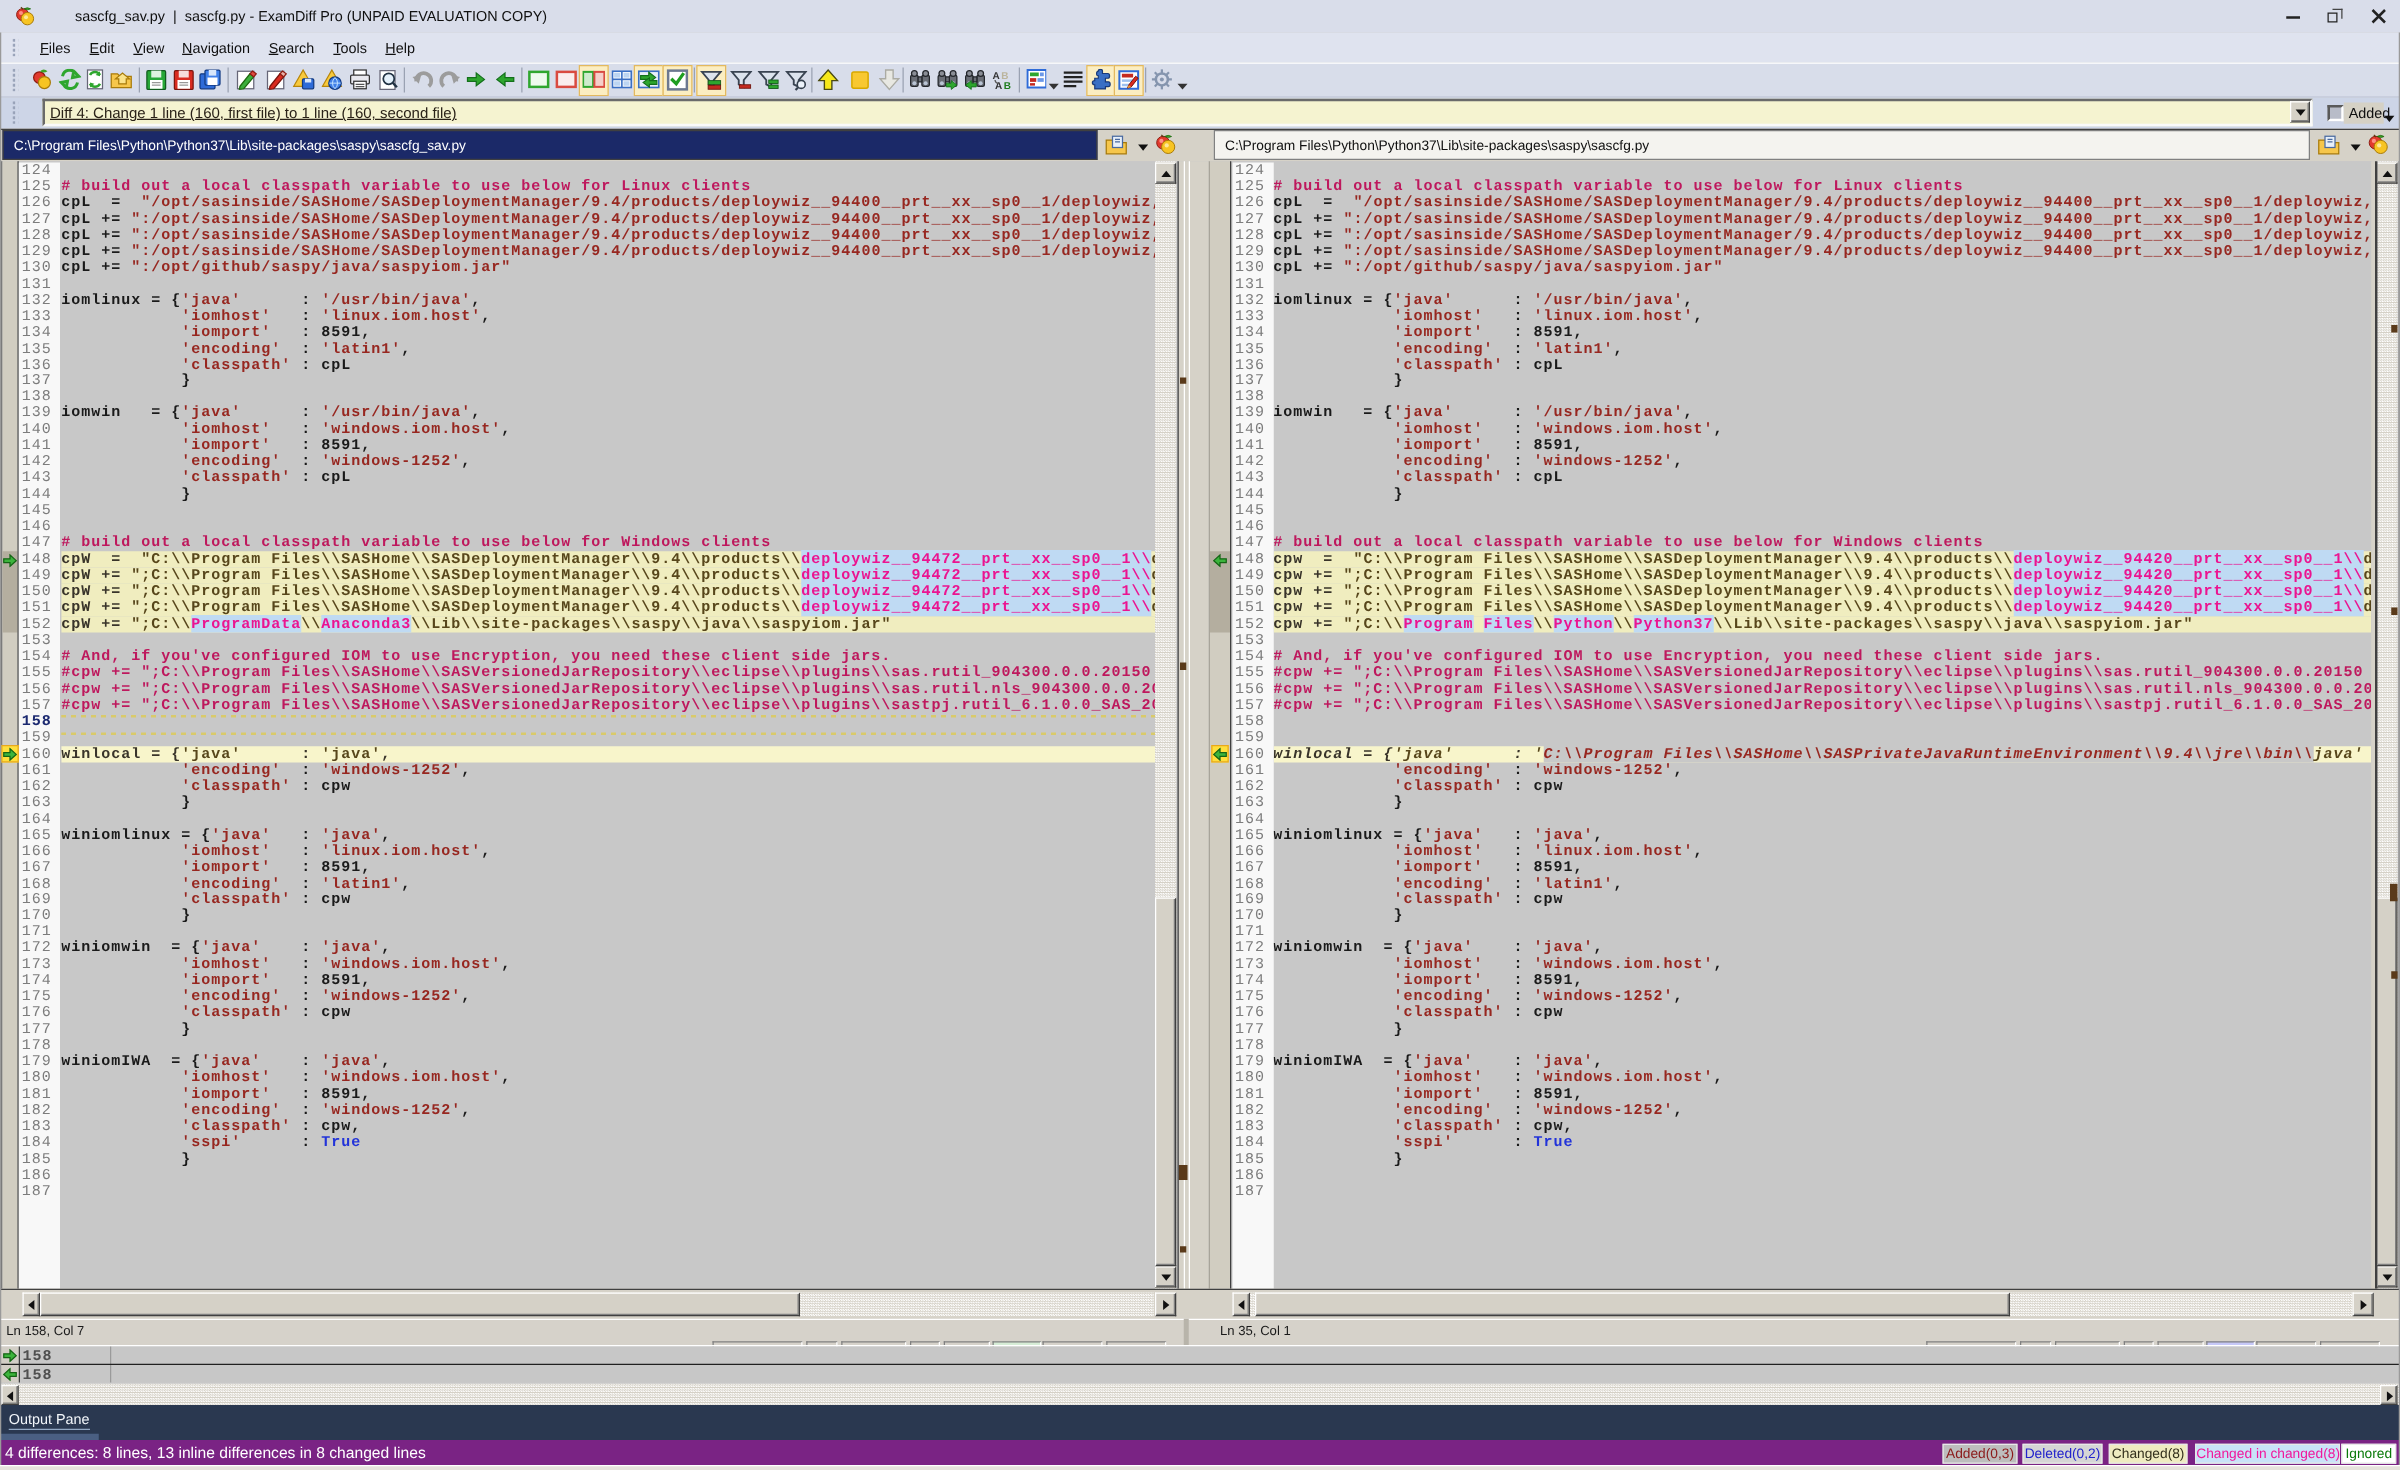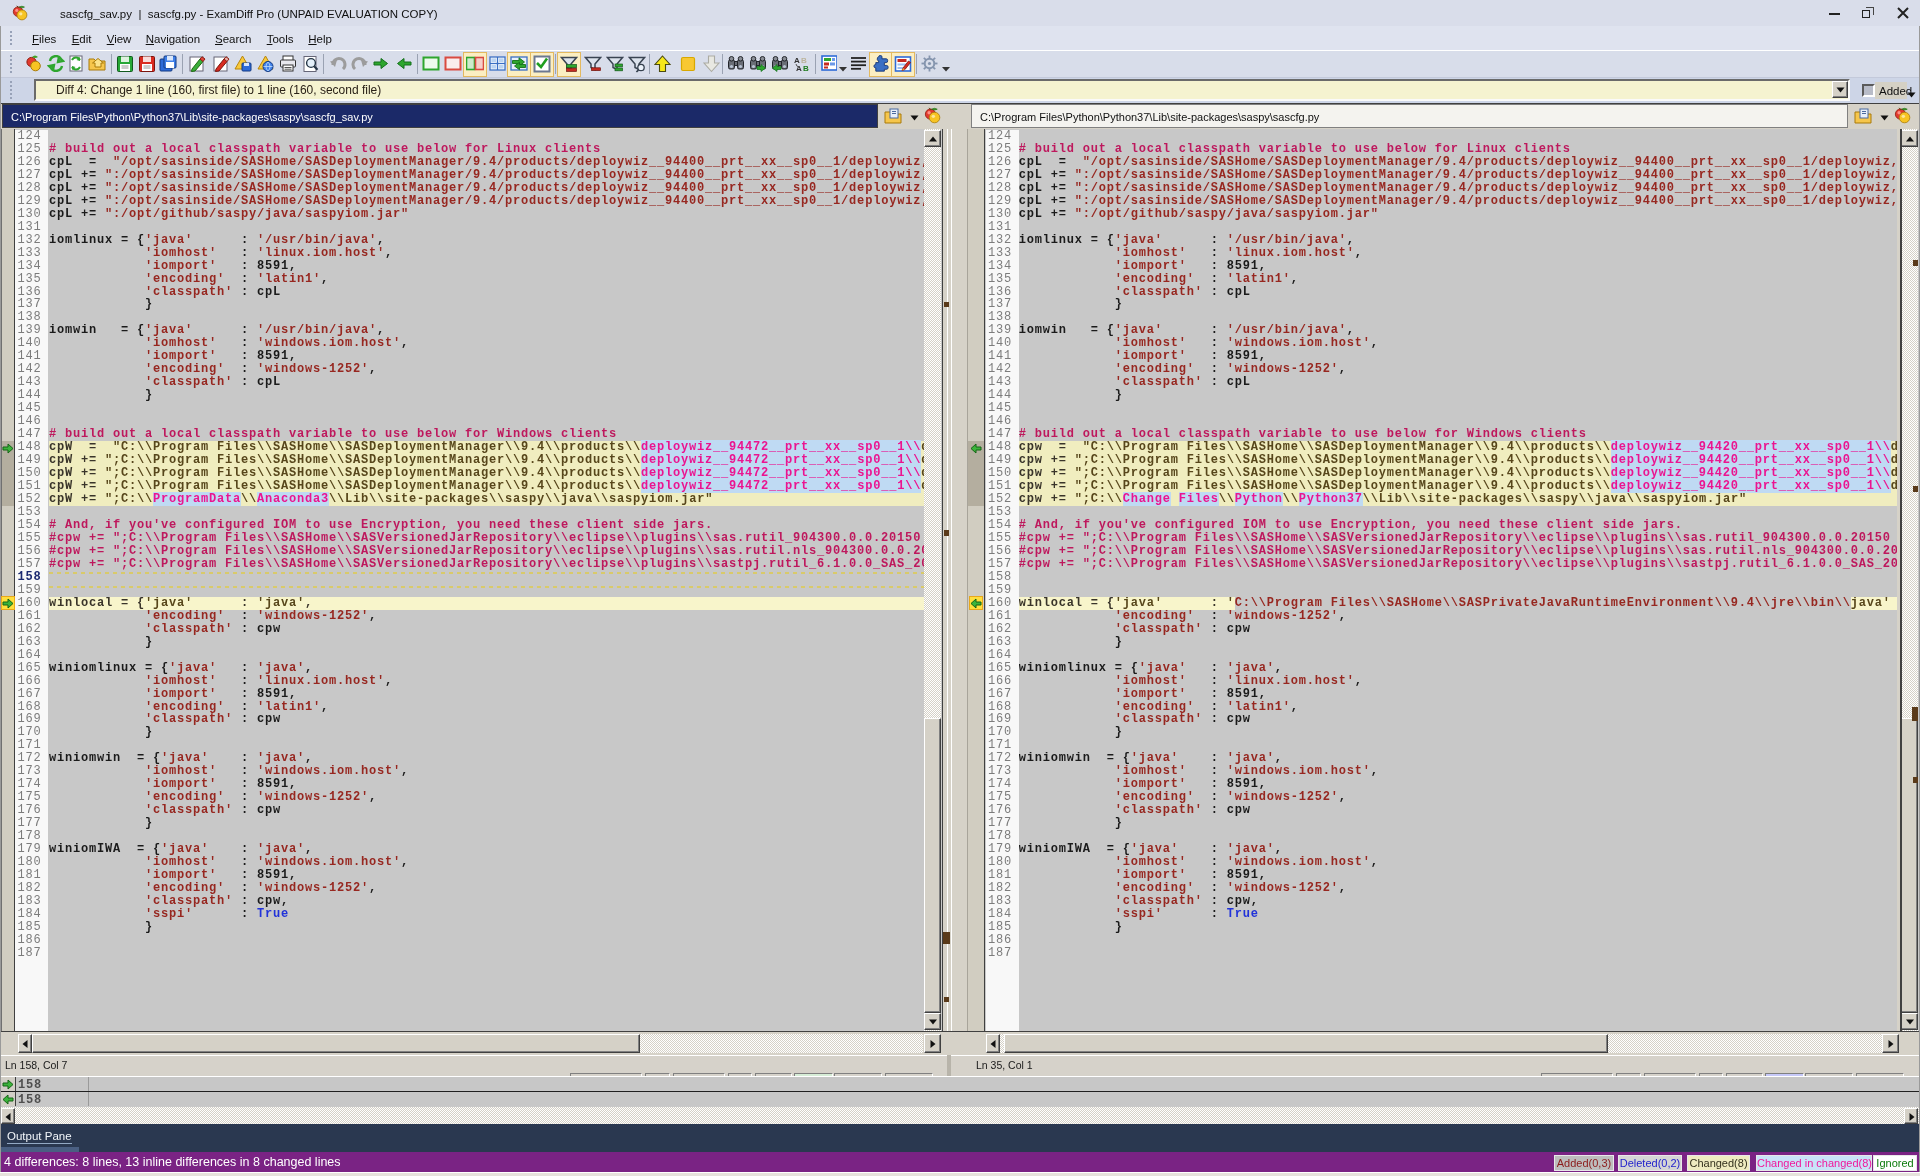--- a/index.html
+++ b/index.html
@@ -282,21 +282,21 @@
   </svg>
 <svg style="position:absolute;left:838px;top:66px;" width="10" height="6" viewBox="0 0 10 6">
     <path d="M1 1 L9 1 L5 5.5 Z" fill="#333"></path>
   </svg>
 <svg style="position:absolute;left:941px;top:66px;" width="10" height="6" viewBox="0 0 10 6">
     <path d="M1 1 L9 1 L5 5.5 Z" fill="#333"></path>
   </svg>
 <div class="abs" style="left:0;top:78px;width:1920px;height:25px;background:#CDD5E7;"></div>
 <div class="grip" style="left:10px;top:81px;height:18px;"></div>
 <div class="abs" style="left:33.5px;top:78.5px;width:1816px;height:22px;background:#F5F3D0;border:2px solid;border-color:#6A6A6A #FAFAFA #FAFAFA #6A6A6A;"></div>
-<div class="abs" style="left:56px;top:83px;font-size:12px;color:#2A2218;">Diff 4: Change 1 line (160, first file) to 1 line (160, second file)</div>
+<div class="abs" style="left:40px;top:83px;font-size:12px;color:#2A2218;text-decoration:underline;">Diff 4: Change 1 line (160, first file) to 1 line (160, second file)</div>
 <div class="btn3d abs" style="left:1832px;top:81px;width:16px;height:17px;"></div>
 <svg style="position:absolute;left:1836px;top:87px;" width="9" height="6" viewBox="0 0 9 6">
     <path d="M0.5 0.5 L8.5 0.5 L4.5 5.5 Z" fill="#111"></path>
   </svg>
 <div class="abs" style="left:1861.5px;top:84px;width:13px;height:13px;background:#B8BCC8;border:2px solid;border-color:#5A5A5A #FFFFFF #FFFFFF #5A5A5A;"></div>
 <div class="abs" style="left:1875px;top:82px;width:32px;height:17px;background:#D5D1C5;"></div>
 <div class="abs" style="left:1879px;top:85px;font-size:11.5px;color:#101010;">Added</div>
 <svg style="position:absolute;left:1907px;top:92px;" width="9" height="6" viewBox="0 0 9 6">
     <path d="M0.5 0.5 L8.5 0.5 L4.5 5.5 Z" fill="#111"></path>
   </svg>
@@ -574,29 +574,29 @@
     <div class="cl" style=""><span class="rk">            </span><span class="rs">'encoding'</span><span class="rk">  : </span><span class="rs">'windows-1252'</span><span class="rk">,</span></div>
     <div class="cl" style=""><span class="rk">            </span><span class="rs">'classpath'</span><span class="rk"> : cpL</span></div>
     <div class="cl" style=""><span class="rk">            }</span></div>
     <div class="cl" style=""></div>
     <div class="cl" style=""></div>
     <div class="cl" style=""><span class="rc"># build out a local classpath variable to use below for Windows clients</span></div>
     <div class="cl" style="background:#F0EDBF;"><span class="rd">cpw  =  </span><span class="ro">"C:\\Program Files\\SASHome\\SASDeploymentManager\\9.4\\products\\</span><span class="rp">deploywiz__94420__prt__xx__sp0__1\\</span><span class="ro">de</span></div>
     <div class="cl" style="background:#F0EDBF;"><span class="rd">cpw += </span><span class="ro">";C:\\Program Files\\SASHome\\SASDeploymentManager\\9.4\\products\\</span><span class="rp">deploywiz__94420__prt__xx__sp0__1\\</span><span class="ro">de</span></div>
     <div class="cl" style="background:#F0EDBF;"><span class="rd">cpw += </span><span class="ro">";C:\\Program Files\\SASHome\\SASDeploymentManager\\9.4\\products\\</span><span class="rp">deploywiz__94420__prt__xx__sp0__1\\</span><span class="ro">de</span></div>
     <div class="cl" style="background:#F0EDBF;"><span class="rd">cpw += </span><span class="ro">";C:\\Program Files\\SASHome\\SASDeploymentManager\\9.4\\products\\</span><span class="rp">deploywiz__94420__prt__xx__sp0__1\\</span><span class="ro">de</span></div>
-    <div class="cl" style="background:#F0EDBF;"><span class="rd">cpw += </span><span class="ro">";C:\\</span><span class="rp">Change</span><span class="ro"> </span><span class="rp">Files</span><span class="ro">\\</span><span class="rp">Python</span><span class="ro">\\</span><span class="rp">Python37</span><span class="ro">\\Lib\\site-packages\\saspy\\java\\saspyiom.jar"</span></div>
+    <div class="cl" style="background:#F0EDBF;"><span class="rd">cpw += </span><span class="ro">";C:\\</span><span class="rp">Program</span><span class="ro"> </span><span class="rp">Files</span><span class="ro">\\</span><span class="rp">Python</span><span class="ro">\\</span><span class="rp">Python37</span><span class="ro">\\Lib\\site-packages\\saspy\\java\\saspyiom.jar"</span></div>
     <div class="cl" style=""></div>
     <div class="cl" style=""><span class="rc"># And, if you've configured IOM to use Encryption, you need these client side jars.</span></div>
     <div class="cl" style=""><span class="rc">#cpw += ";C:\\Program Files\\SASHome\\SASVersionedJarRepository\\eclipse\\plugins\\sas.rutil_904300.0.0.20150</span></div>
     <div class="cl" style=""><span class="rc">#cpw += ";C:\\Program Files\\SASHome\\SASVersionedJarRepository\\eclipse\\plugins\\sas.rutil.nls_904300.0.0.20</span></div>
     <div class="cl" style=""><span class="rc">#cpw += ";C:\\Program Files\\SASHome\\SASVersionedJarRepository\\eclipse\\plugins\\sastpj.rutil_6.1.0.0_SAS_20</span></div>
     <div class="cl" style=""></div>
     <div class="cl" style=""></div>
-    <div class="cl" style="background:#F8F5CB;"><span class="rd">winlocal = {</span><span class="ro">'java'</span><span class="rd">      : </span><span class="ro">'</span><span class="rg">C:\\Program Files\\SASHome\\SASPrivateJavaRuntimeEnvironment\\9.4\\jre\\bin\\</span><span class="ro">java'</span></div>
+    <div class="cl" style="background:#F8F5CB;font-style:italic;"><span class="rd">winlocal = {</span><span class="ro">'java'</span><span class="rd">      : </span><span class="ro">'</span><span class="rg">C:\\Program Files\\SASHome\\SASPrivateJavaRuntimeEnvironment\\9.4\\jre\\bin\\</span><span class="ro">java'</span></div>
     <div class="cl" style=""><span class="rk">            </span><span class="rs">'encoding'</span><span class="rk">  : </span><span class="rs">'windows-1252'</span><span class="rk">,</span></div>
     <div class="cl" style=""><span class="rk">            </span><span class="rs">'classpath'</span><span class="rk"> : cpw</span></div>
     <div class="cl" style=""><span class="rk">            }</span></div>
     <div class="cl" style=""></div>
     <div class="cl" style=""><span class="rk">winiomlinux = {</span><span class="rs">'java'</span><span class="rk">   : </span><span class="rs">'java'</span><span class="rk">,</span></div>
     <div class="cl" style=""><span class="rk">            </span><span class="rs">'iomhost'</span><span class="rk">   : </span><span class="rs">'linux.iom.host'</span><span class="rk">,</span></div>
     <div class="cl" style=""><span class="rk">            </span><span class="rs">'iomport'</span><span class="rk">   : 8591,</span></div>
     <div class="cl" style=""><span class="rk">            </span><span class="rs">'encoding'</span><span class="rk">  : </span><span class="rs">'latin1'</span><span class="rk">,</span></div>
     <div class="cl" style=""><span class="rk">            </span><span class="rs">'classpath'</span><span class="rk"> : cpw</span></div>
     <div class="cl" style=""><span class="rk">            }</span></div>

